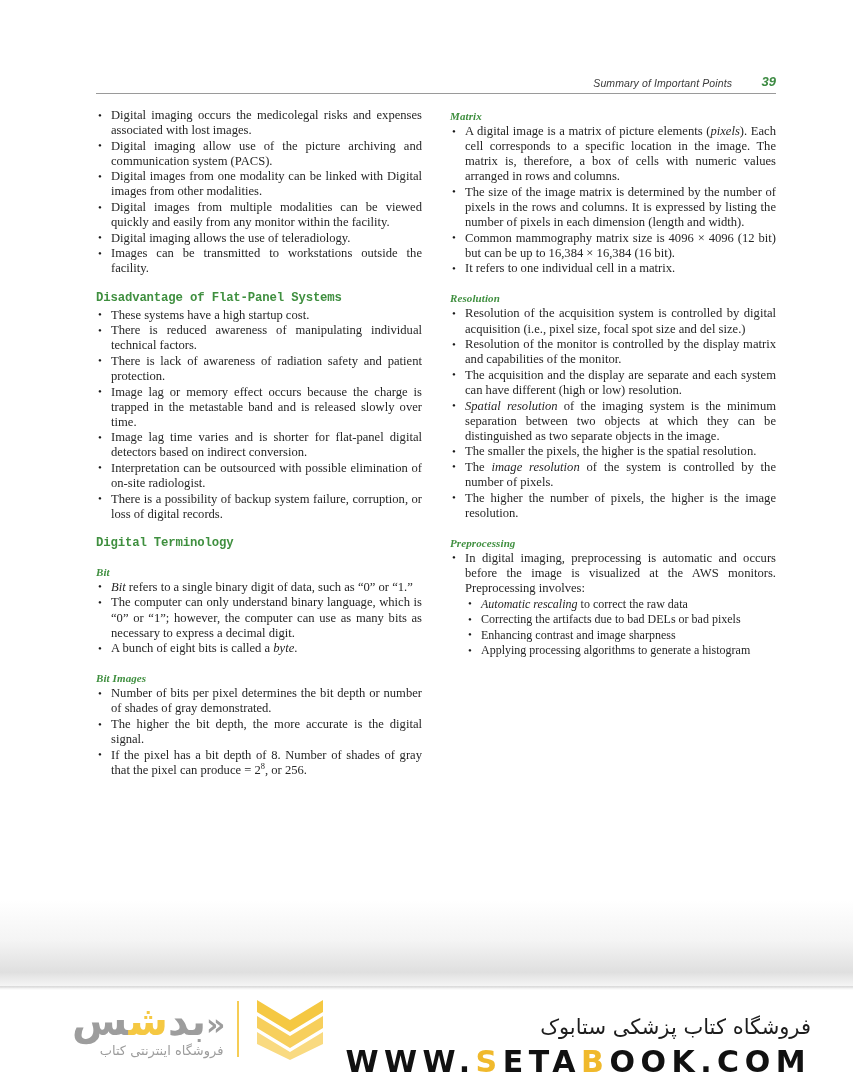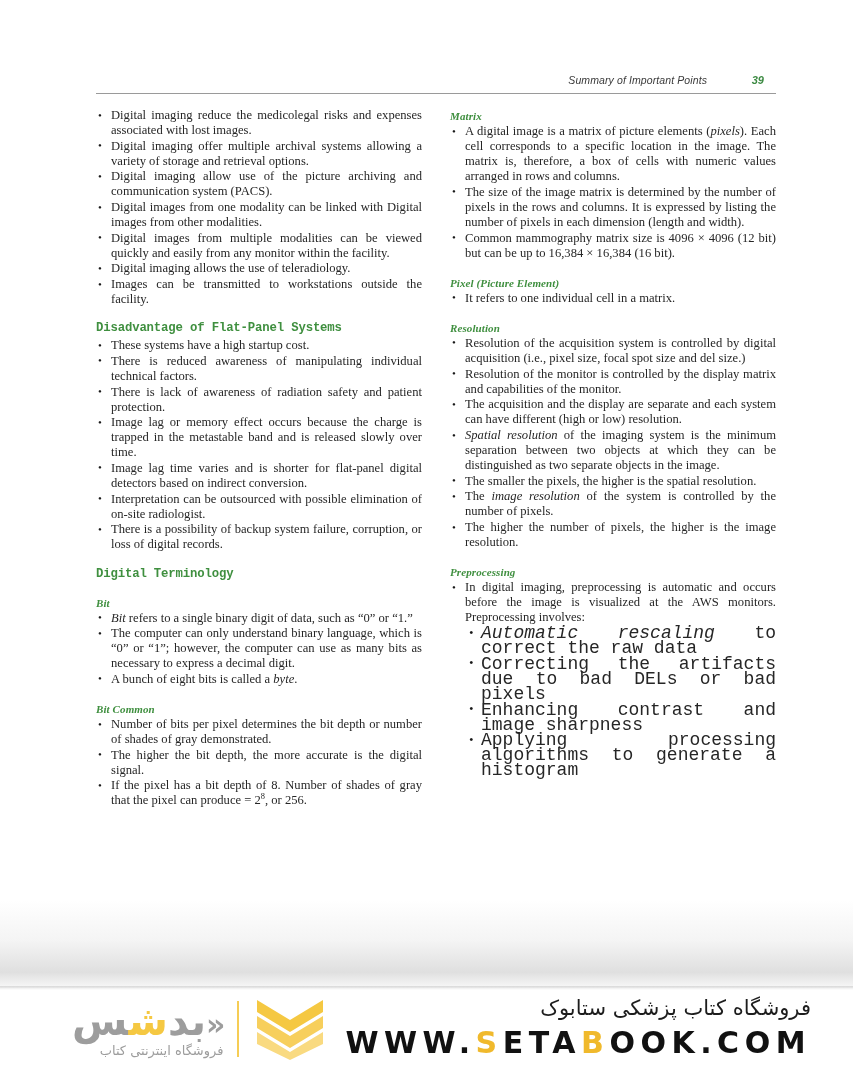--- a/index.html
+++ b/index.html
@@ -12,41 +12,40 @@
   #page {
     position: relative;
     width: 853px; height: 1080px;
     background: #ffffff;
     overflow: hidden;
   }
 
   
   .runhead {
     position: absolute;
-    left: 84px; top: 74px; width: 680px;
+    left: 96px; top: 74px; width: 680px;
     display: flex; align-items: flex-end; justify-content: flex-end;
     gap: 26px;
     padding-bottom: 3px;
   }
   .runhead-title {
     font-family: "Liberation Sans", sans-serif;
     font-style: italic;
     font-size: 10.5px;
     color: #3a3a3a;
     letter-spacing: 0.1px;
   }
   .runhead-page {
     font-family: "Liberation Sans", sans-serif;
     font-style: italic;
-    font-size: 11px;
+    font-size: 13px;
     font-weight: 600;
     color: #3c8a42;
     min-width: 18px;
     text-align: right;
-    margin-left: 13px;
   }
   .runhead-rule {
     position: absolute;
     left: 96px; top: 93px; width: 680px; height: 1px;
     background: #9a9a9a;
   }
 
   
   .cols {
     position: absolute;
@@ -98,21 +97,21 @@
     content: "\2022";
     position: absolute;
     left: 2px; top: -0.5px;
     font-size: 11px;
     color: #1a1a1a;
   }
   ul.bl.sub {
     margin-top: 0.5px;
     padding-left: 16px;
   }
-  ul.bl.sub > li { font-size: 18px; font-family: Liberation Mono, monospace; }
+  ul.bl.sub > li { font-size: 12px; }
 
   i, em { font-style: italic; }
   sup { font-size: 8.4px; vertical-align: super; line-height: 0; }
 
   
   .page-fade {
     position: absolute;
     left: 0; right: 0; top: 900px; height: 88px;
     background: linear-gradient(to bottom,
         rgba(170,170,170,0) 0%,
@@ -168,21 +167,21 @@
     margin-top: -3px;
     letter-spacing: 0px;
   }
   .logo-div {
     width: 2px; height: 56px; background: #f5c842; opacity: .9;
   }
   .logo-mark { width: 74px; height: 62px; }
 
   .footer-right {
     position: absolute;
-    right: 42px; top: 1px;
+    right: 42px; top: 20px;
     text-align: right;
   }
   .fa-line {
     font-family: "DejaVu Sans", sans-serif;
     direction: rtl;
     font-size: 21px;
     color: #1d1d1d;
     line-height: 30px;
   }
   .url-line {
@@ -206,22 +205,21 @@
     <span class="runhead-title">Summary of Important Points</span>
     <span class="runhead-page">39</span>
   </div>
   <div class="runhead-rule"></div>
 
   <div class="cols">
 
     <div class="col">
 
       <ul class="bl">
-        <li>Digital imaging reduce the medicolegal risks and expenses associated with lost images.</li>
-        <li>Digital imaging offer multiple archival systems allowing a variety of storage and retrieval options.</li>
+        <li>Digital imaging occurs the medicolegal risks and expenses associated with lost images.</li>
         <li>Digital imaging allow use of the picture archiving and communication system (PACS).</li>
         <li>Digital images from one modality can be linked with Digital images from other modalities.</li>
         <li>Digital images from multiple modalities can be viewed quickly and easily from any monitor within the facility.</li>
         <li>Digital imaging allows the use of teleradiology.</li>
         <li>Images can be transmitted to workstations outside the facility.</li>
       </ul>
 
       <h2 class="sec-bold">Disadvantage of Flat-Panel Systems</h2>
       <ul class="bl">
         <li>These systems have a high startup cost.</li>
@@ -235,39 +233,38 @@
 
       <h2 class="sec-bold">Digital Terminology</h2>
 
       <h3 class="sec-ital">Bit</h3>
       <ul class="bl">
         <li><i>Bit</i> refers to a single binary digit of data, such as “0” or “1.”</li>
         <li>The computer can only understand binary language, which is “0” or “1”; however, the computer can use as many bits as necessary to express a decimal digit.</li>
         <li>A bunch of eight bits is called a <i>byte</i>.</li>
       </ul>
 
-      <h3 class="sec-ital">Bit Common</h3>
+      <h3 class="sec-ital">Bit Images</h3>
       <ul class="bl">
         <li>Number of bits per pixel determines the bit depth or number of shades of gray demonstrated.</li>
         <li>The higher the bit depth, the more accurate is the digital signal.</li>
         <li>If the pixel has a bit depth of 8. Number of shades of gray that the pixel can produce = 2<sup>8</sup>, or 256.</li>
       </ul>
 
     </div>
 
     <div class="col">
 
       <h3 class="sec-ital tight">Matrix</h3>
       <ul class="bl">
         <li>A digital image is a matrix of picture elements (<i>pixels</i>). Each cell corresponds to a specific location in the image. The matrix is, therefore, a box of cells with numeric values arranged in rows and columns.</li>
         <li>The size of the image matrix is determined by the number of pixels in the rows and columns. It is expressed by listing the number of pixels in each dimension (length and width).</li>
         <li>Common mammography matrix size is 4096 × 4096 (12 bit) but can be up to 16,384 × 16,384 (16 bit).</li>
       </ul>
 
-      <h3 class="sec-ital">Pixel (Picture Element)</h3>
       <ul class="bl">
         <li>It refers to one individual cell in a matrix.</li>
       </ul>
 
       <h3 class="sec-ital">Resolution</h3>
       <ul class="bl">
         <li>Resolution of the acquisition system is controlled by digital acquisition (i.e., pixel size, focal spot size and del size.)</li>
         <li>Resolution of the monitor is controlled by the display matrix and capabilities of the monitor.</li>
         <li>The acquisition and the display are separate and each system can have different (high or low) resolution.</li>
         <li><i>Spatial resolution</i> of the imaging system is the minimum separation between two objects at which they can be distinguished as two separate objects in the image.</li>

